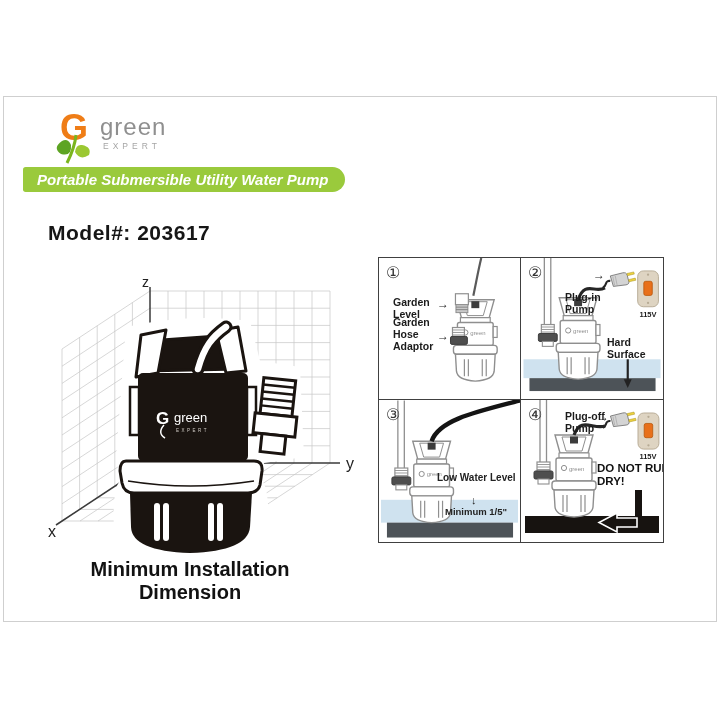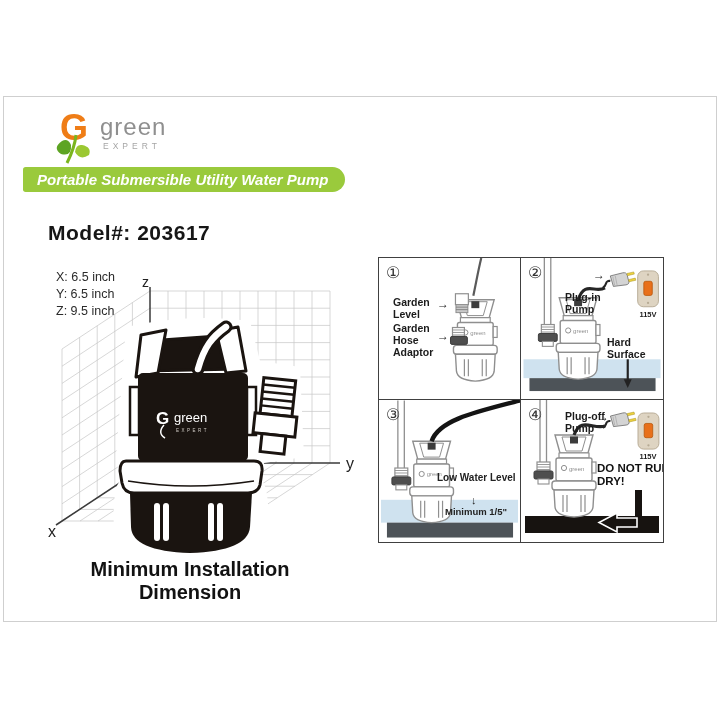--- a/index.html
+++ b/index.html
@@ -87,25 +87,20 @@
     <path d="M10,8 Q0,15 9,21 Q20,24 19,12 Q16,5 10,8 Z" fill="#5da423"></path>
     <path d="M30,12 Q40,14 37,22 Q28,28 23,19 Q24,11 30,12 Z" fill="#9bc832"></path>
   </svg>
   <div class="abs logo-name">green</div>
   <div class="abs logo-sub">EXPERT</div>
 
   <div class="abs banner">Portable Submersible Utility Water Pump</div>
 
   <div class="abs model">Model#: 203617</div>
 
-  <div class="abs dims">
-    <div>X: 6.5 inch</div>
-    <div>Y: 6.5 inch</div>
-    <div>Z: 9.5 inch</div>
-  </div>
 
   <svg class="abs iso" viewBox="0 0 320 282">
     <g stroke="#c6c6c6" stroke-width="0.7" fill="none">
 
       <path d="M128,16 V188 M146,16 V188 M164,16 V188 M182,16 V188 M200,16 V188 M218,16 V188 M236,16 V188 M254,16 V188 M272,16 V188 M290,16 V188"></path>
 
       <path d="M110,16 H290 M110,33.2 H290 M110,50.4 H290 M110,67.6 H290 M110,84.8 H290 M110,102 H290 M110,119.2 H290 M110,136.4 H290 M110,153.6 H290 M110,170.8 H290"></path>
 
       <path d="M110,16 L22,74 M110,33.2 L22,91.2 M110,50.4 L22,108.4 M110,67.6 L22,125.6 M110,84.8 L22,142.8 M110,102 L22,160 M110,119.2 L22,177.2 M110,136.4 L22,194.4 M110,153.6 L22,211.6 M110,170.8 L22,228.8"></path>
 
@@ -175,21 +170,21 @@
           <path d="M0.5,13.5 H12.5 M0.5,16 H12.5" stroke="#7e7e7e" stroke-width="0.9"></path>
         </g>
         <g transform="translate(72,70)">
           <rect x="2" y="0" width="12" height="9" fill="#fff" stroke="#8f8f8f" stroke-width="1.2"></rect>
           <path d="M2,2.5 H14 M2,5 H14 M2,7.5 H14" stroke="#8f8f8f" stroke-width="0.9"></path>
           <rect x="0" y="9" width="17" height="8" rx="1.5" fill="#4e4e4e" stroke="#3c3c3c"></rect>
         </g>
       </svg>
       <span class="plbl" style="left:14px;top:38px;width:42px;">Garden Level</span>
       <span class="parrow" style="left:58px;top:39px;">→</span>
-      <span class="plbl" style="left:14px;top:64px;width:46px;">Garden Hose Adaptor</span>
+      <span class="plbl" style="left:14px;top:58px;width:46px;">Garden Hose Adaptor</span>
       <span class="parrow" style="left:58px;top:71px;">→</span>
     </div>
 
     <div class="panel b">
       <span class="pnum">②</span>
       <svg class="pv" viewBox="0 0 142 142">
         <rect x="2" y="102" width="138" height="19" fill="#cfe2ef"></rect>
         <rect x="8" y="121" width="127" height="13" fill="#4d5358"></rect>
         <path d="M23,0 V67 M29.5,0 V67" stroke="#8f8f8f" stroke-width="1.3" fill="none"></path>
         <use href="#sp" transform="translate(12,30)"></use>

